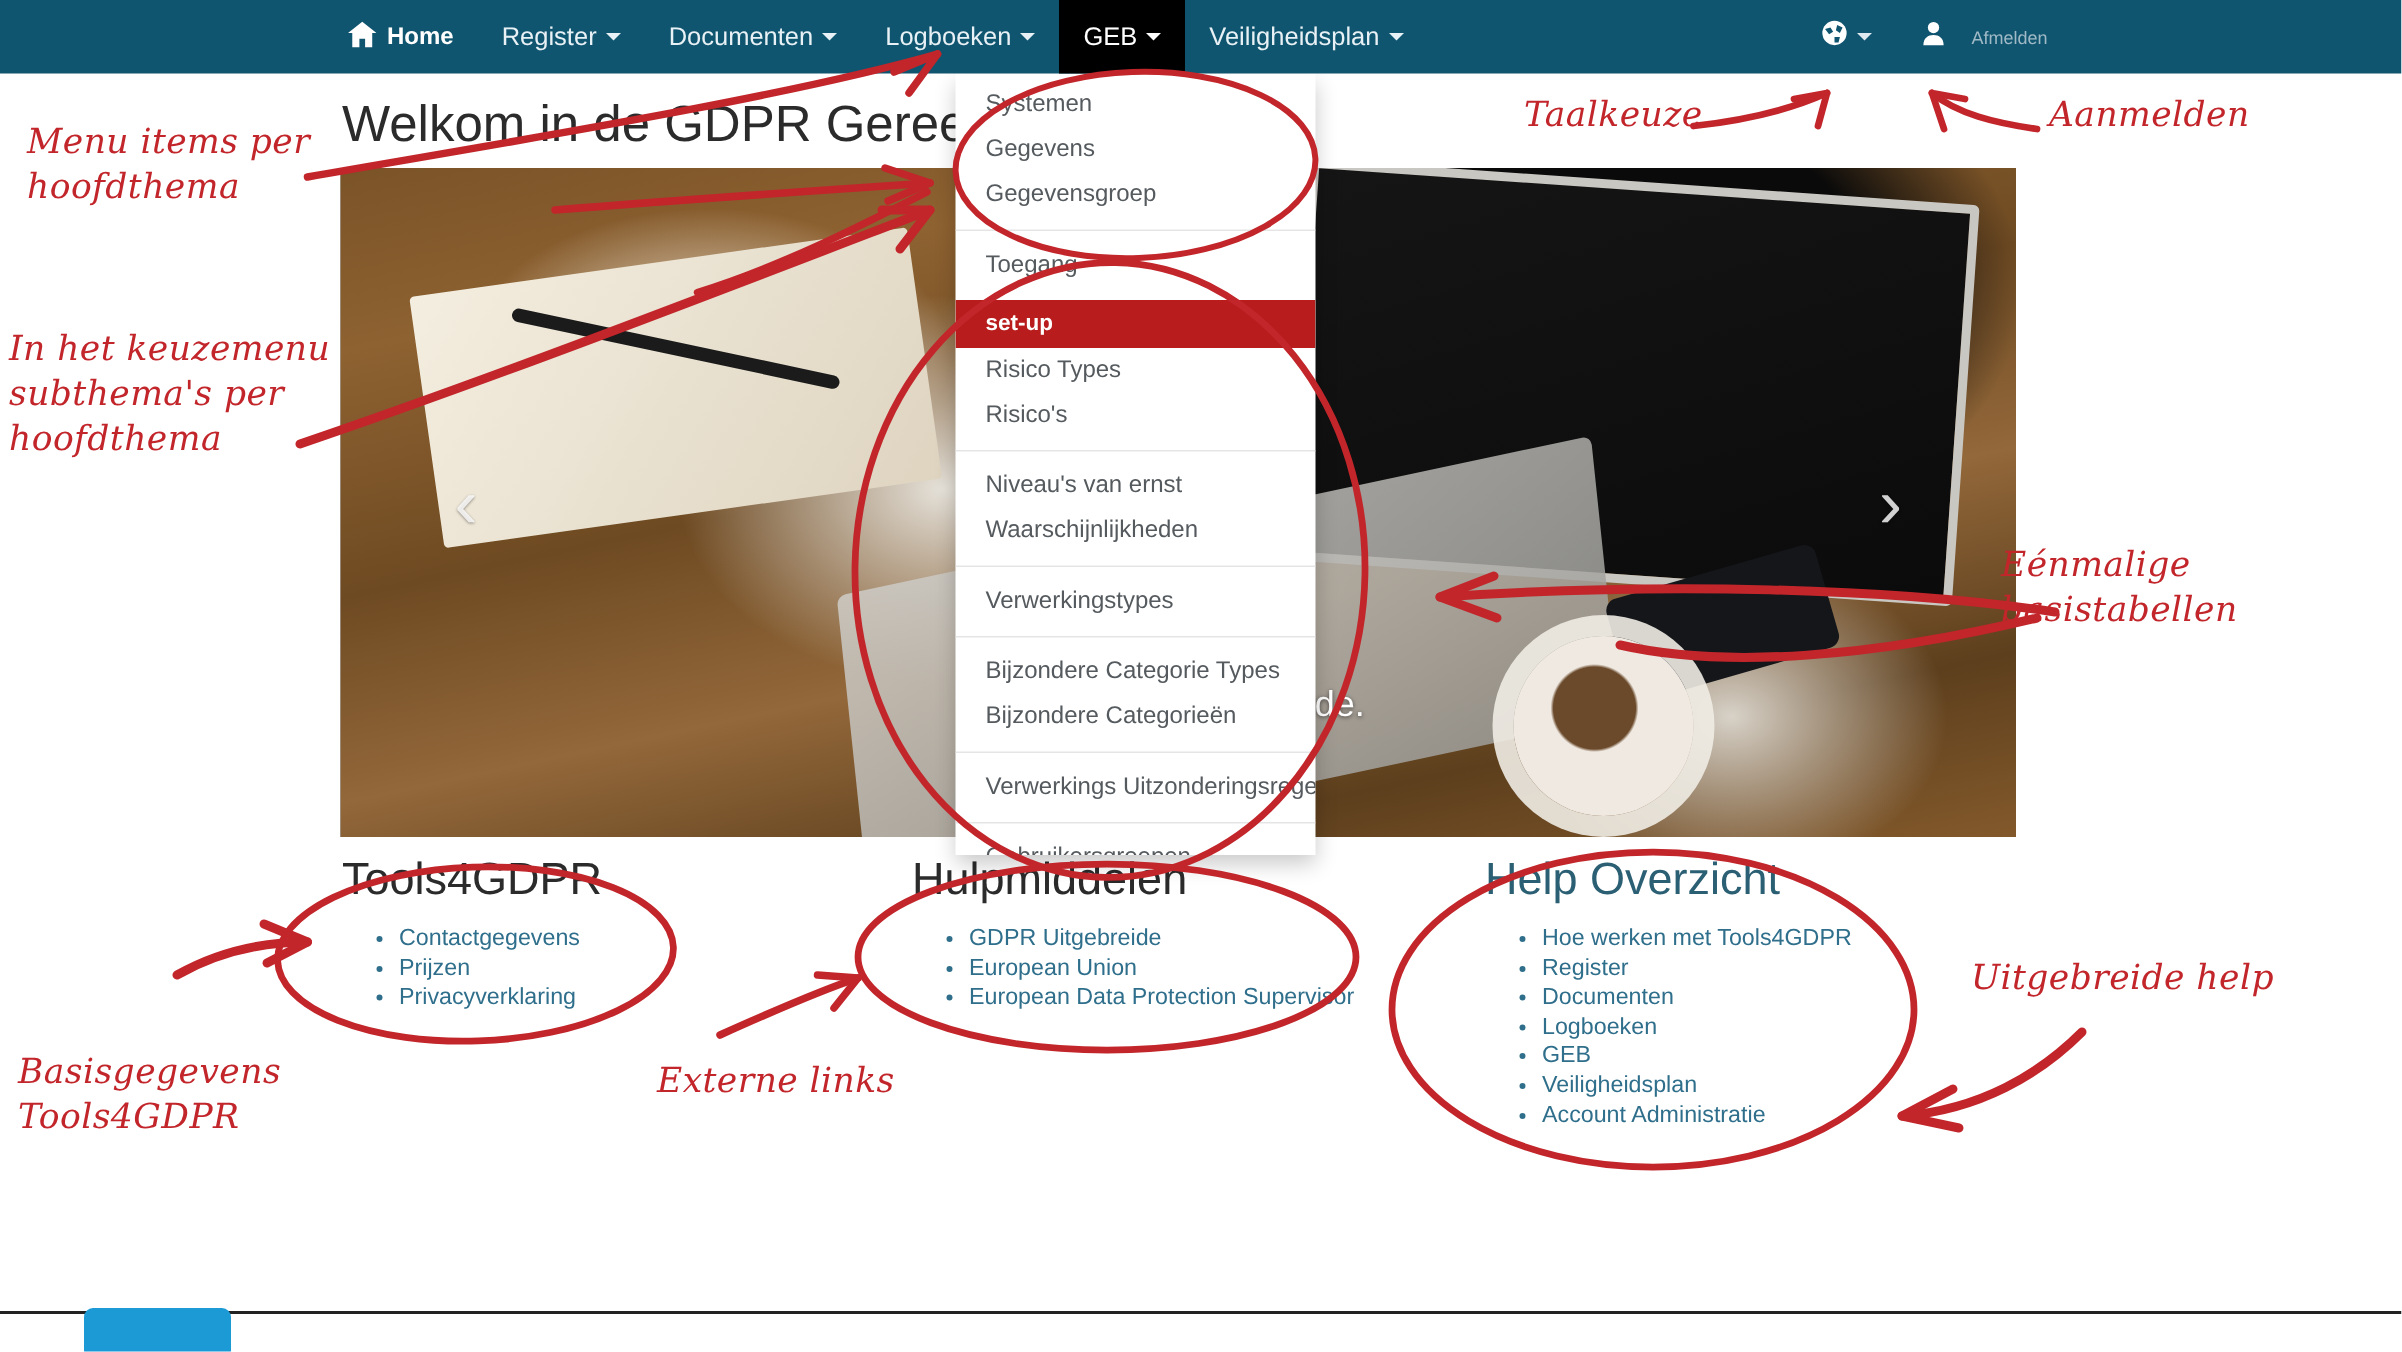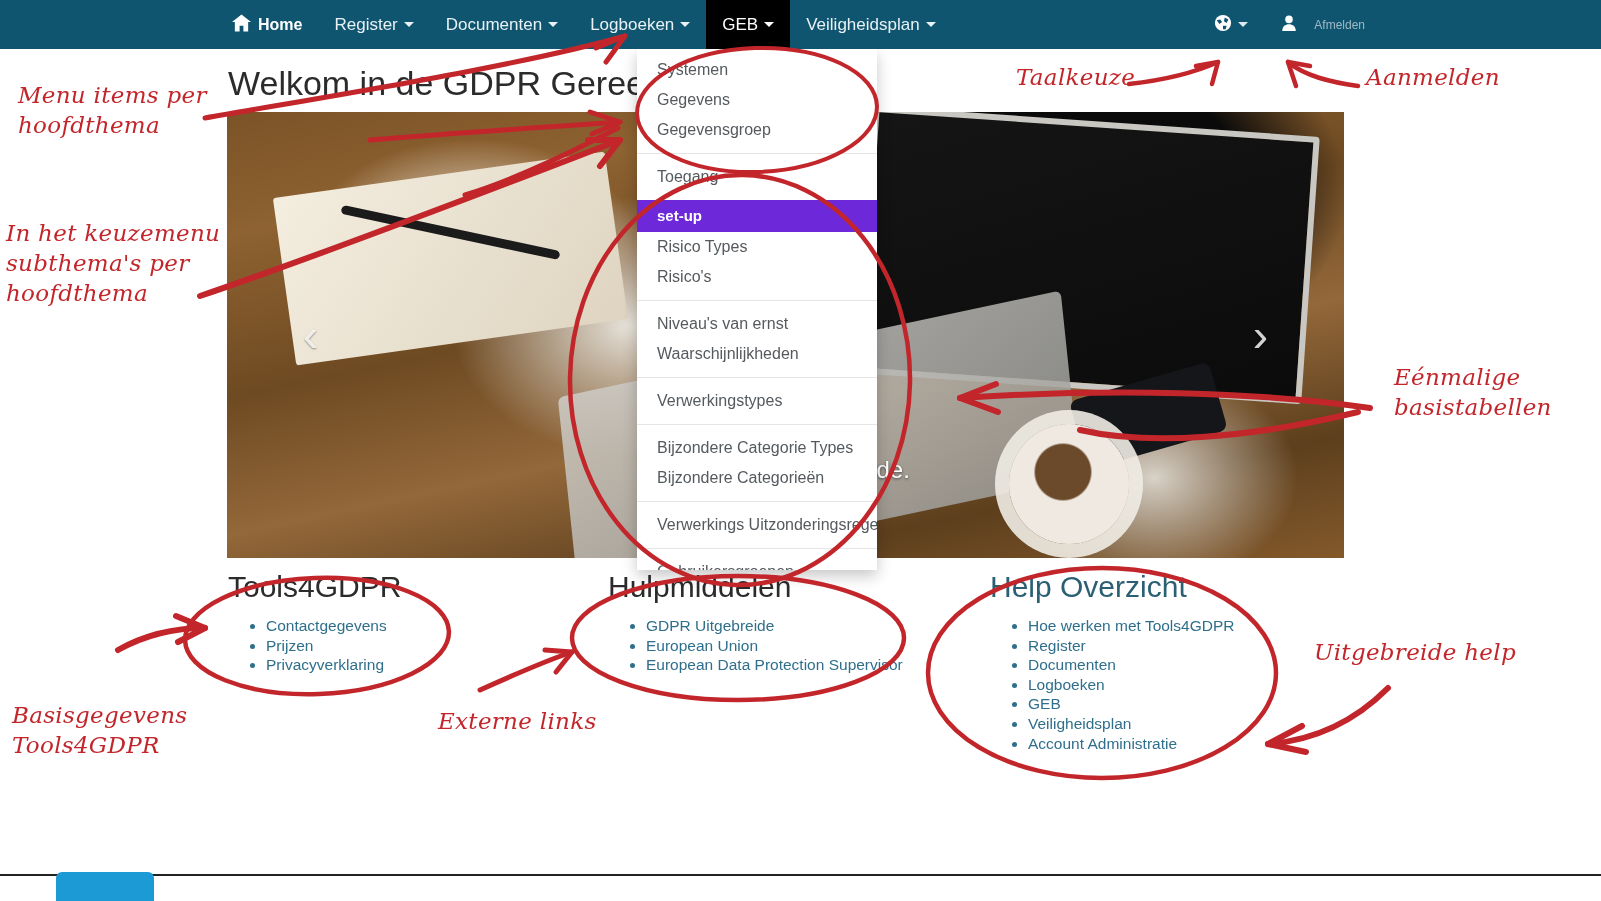--- a/index.html
+++ b/index.html
@@ -140,21 +140,21 @@
     z-index: 30;
   }
   .dd-item {
     padding: 4px 20px;
     font-size: 16px; color: #555a5e;
     line-height: 22px;
     white-space: nowrap;
     cursor: pointer;
   }
   .dd-header {
-    background: #6d28d9;
+    background: #b91c1c;
     color: #ffffff;
     font-weight: bold;
     font-size: 15px;
     padding: 5px 20px;
     line-height: 22px;
   }
   .dd-sep { height: 1px; background: #e5e5e5; margin: 8px 0; }
 
   
   .cols { position: absolute; left: 0; top: 570px; width: 1601px; z-index: 5; }
@@ -396,21 +396,21 @@
 hoofdthema</div>
 
     <div class="ann-text" style="left:6px; top:218px;">In het keuzemenu
 subthema's per
 hoofdthema</div>
 
     <div class="ann-text" style="left:1016px; top:62px;">Taalkeuze</div>
 
     <div class="ann-text" style="left:1366px; top:62px;">Aanmelden</div>
 
-    <div class="ann-text" style="left:1394px; top:362px;">Eénmalige
+    <div class="ann-text" style="left:1334px; top:362px;">Eénmalige
 basistabellen</div>
 
     <div class="ann-text" style="left:12px; top:700px;">Basisgegevens
 Tools4GDPR</div>
 
     <div class="ann-text" style="left:438px; top:706px;">Externe links</div>
 
     <div class="ann-text" style="left:1314px; top:637px;font-style:italic;">Uitgebreide help</div>
 
   </div>

